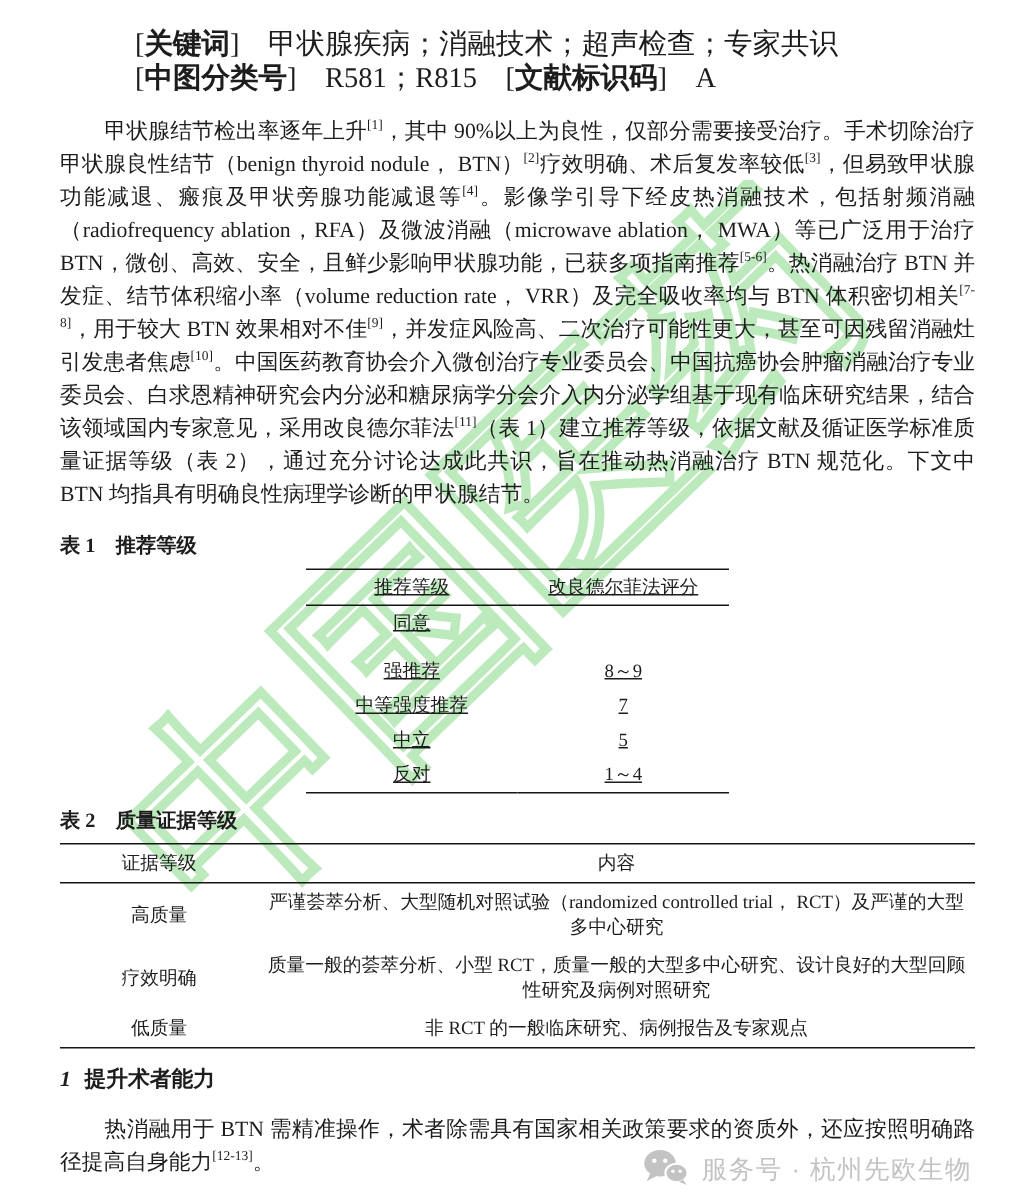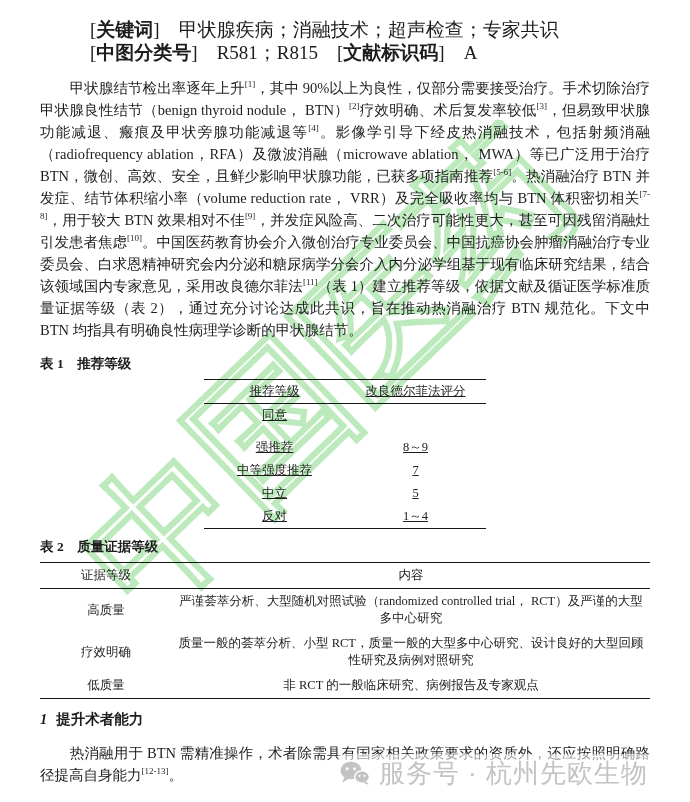--- a/index.html
+++ b/index.html
@@ -48,24 +48,24 @@
 
   
   .green-wm{
     position:absolute;left:55px;top:120px;width:560px;height:500px;
     z-index:1;pointer-events:none;
   }
 
   
   .footer-wm{
     position:absolute;right:40px;bottom:9px;z-index:3;
-    display:flex;align-items:center;gap:9px;
+    display:flex;align-items:flex-end;gap:9px;
     color:#c3c3c3;
     font-family:"Liberation Sans","DejaVu Sans",sans-serif;
-    font-size:26px;letter-spacing:1px;
+    font-size:17px;letter-spacing:1px;
     background:rgba(255,255,255,0.55);
     padding:2px 2px;
   }
 </style>
 </head>
 <body>
 
 <div class="page">
 
   <div class="green-wm">

